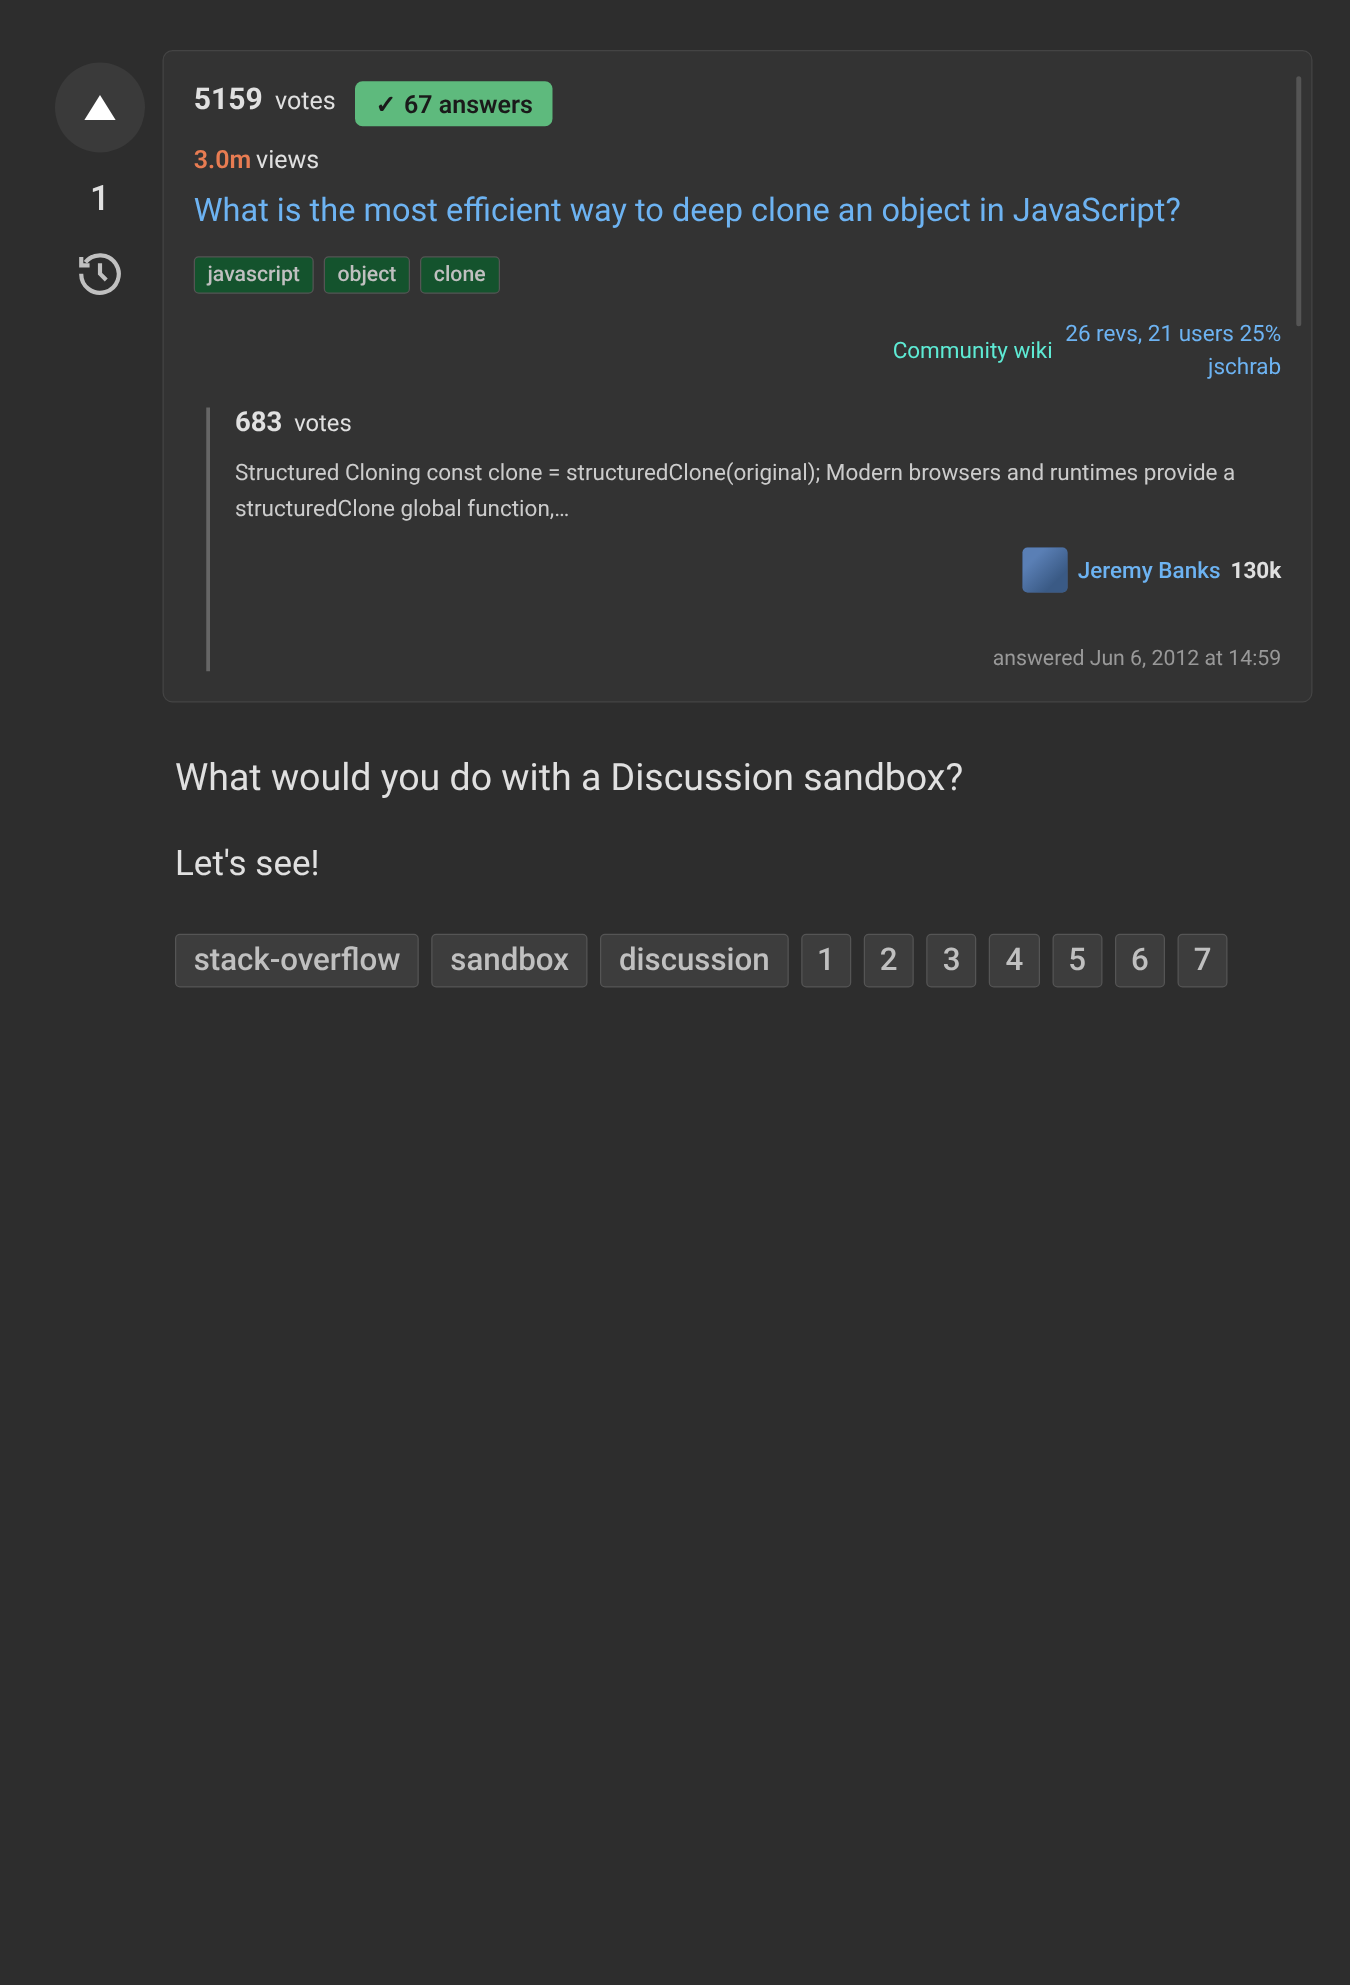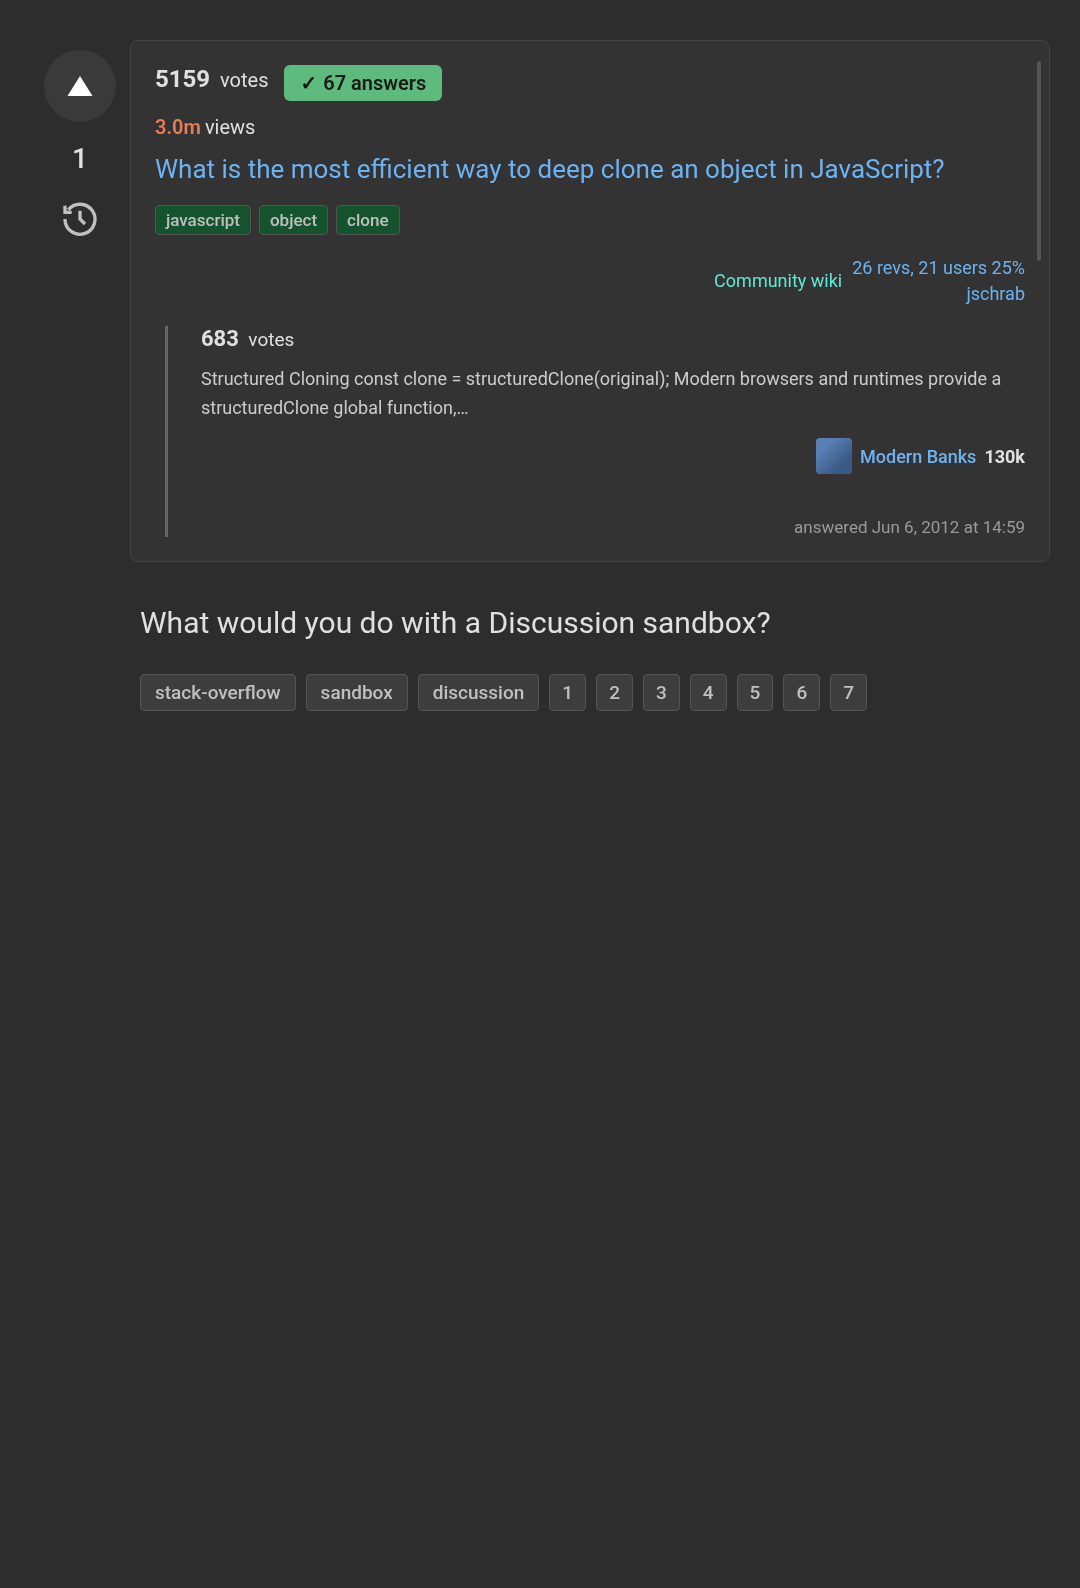--- a/index.html
+++ b/index.html
@@ -177,21 +177,21 @@
     .revs-link {
       color: #6db3f2;
       font-size: 18px;
       text-align: right;
       line-height: 1.4;
     }
 
     
     .answer-snippet {
       border-left: 3px solid #666;
-      padding-left: 33px;
+      padding-left: 20px;
       margin-left: 10px;
     }
 
     .answer-votes {
       font-size: 22px;
       font-weight: 700;
       color: #e0e0e0;
       margin-bottom: 14px;
     }
 
@@ -270,21 +270,21 @@
       display: flex;
       flex-wrap: wrap;
       gap: 10px;
     }
 
     .bottom-tag {
       background-color: #3d3d3d;
       border: 1px solid #555;
       border-radius: 4px;
       padding: 6px 14px;
-      font-size: 19px;
+      font-size: 25px;
       color: #c0c0c0;
       font-weight: 500;
     }
 
     .bottom-tag.number-tag {
       padding: 6px 12px;
     }
   </style>
 </head>
 <body>
@@ -349,34 +349,35 @@
           <span>683</span>
           <span style="font-weight:400; font-size:19px; margin-left:4px;">votes</span>
         </div>
         <div class="answer-text">Structured Cloning const clone = structuredClone(original); Modern browsers and runtimes provide a structuredClone global function,…</div>
 
         <div style="display:flex; flex-direction:column; align-items:flex-end;">
           <div style="display:flex; align-items:center; gap:8px;">
             <div class="avatar">
               <div class="avatar-pixel"></div>
             </div>
-            <span class="answer-author">Modern Banks</span>
+            <span class="answer-author">Jeremy Banks</span>
             <span class="answer-rep">130k</span>
           </div>
           <div class="answer-date-row">
             <span>answered</span>
             <span>Jun 6, 2012 at 14:59</span>
           </div>
         </div>
       </div>
 
     </div>
 
     <div class="discussion-section">
       <div class="discussion-title">What would you do with a Discussion sandbox?</div>
+      <div class="lets-see">Let's see!</div>
 
       <div class="bottom-tags-row">
         <span class="bottom-tag">stack-overflow</span>
         <span class="bottom-tag">sandbox</span>
         <span class="bottom-tag">discussion</span>
         <span class="bottom-tag number-tag">1</span>
         <span class="bottom-tag number-tag">2</span>
         <span class="bottom-tag number-tag">3</span>
         <span class="bottom-tag number-tag">4</span>
         <span class="bottom-tag number-tag">5</span>

